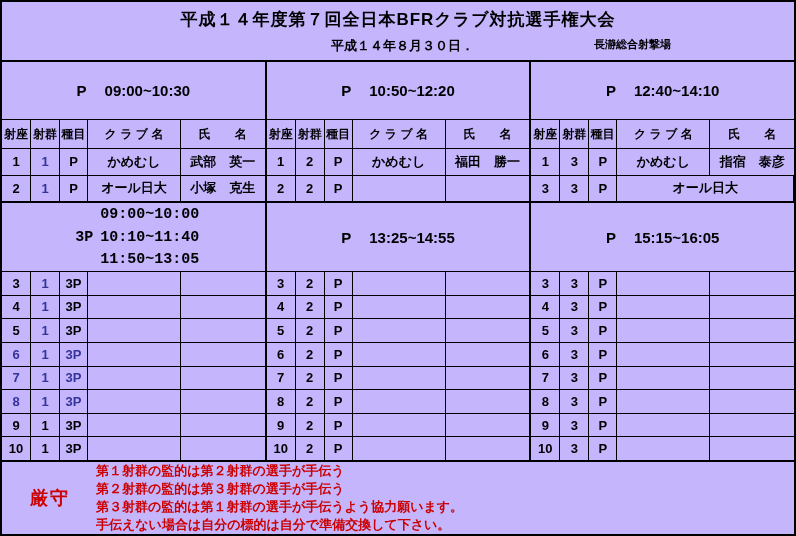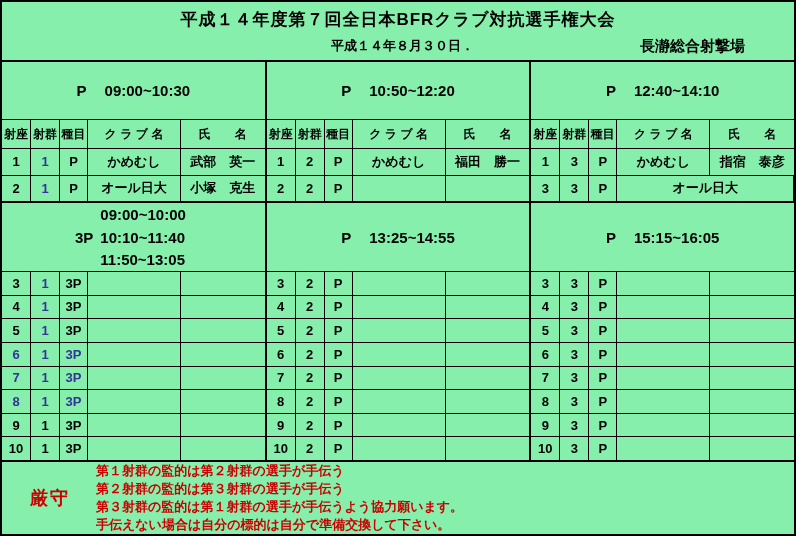--- a/index.html
+++ b/index.html
@@ -1,35 +1,35 @@
 <!DOCTYPE html>
 <html><head>
 <meta charset="utf-8">
 <style>
   * { margin:0; padding:0; box-sizing:border-box; }
   body { background:#fff; font-family:"Liberation Sans","DejaVu Sans",sans-serif; font-weight:bold; color:#000; }
-  .page { width:796px; height:536px; border:2px solid #000; background:#86efac; display:flex; flex-direction:column; overflow:hidden; }
+  .page { width:796px; height:536px; border:2px solid #000; background:#c4b5fd; display:flex; flex-direction:column; overflow:hidden; }
 
   .header-area { height:60px; border-bottom:2px solid #000; }
   .title { text-align:center; font-size:17px; padding-top:6px; letter-spacing:1px; }
   .subtitle-row { position:relative; margin-top:6px; height:18px;padding-left:9px; }
   .date { display:block; text-align:center; font-size:13px; }
-  .venue { position:absolute; left:638px; top:0; font-size:15px; }
+  .venue { position:absolute; left:592px; top:0; font-size:11px; }
 
   .band { display:flex; width:100%; }
   .band1 { height:141px; border-bottom:2px solid #000; }
   .band2 { height:259px; border-bottom:2px solid #000; }
   .vdiv { width:2px; background:#000; flex:0 0 2px; }
   .section { flex:1; display:flex; flex-direction:column; min-width:0; }
 
   .time-header { border-bottom:1px solid #000; display:flex; align-items:center; justify-content:center; gap:18px; font-size:15px; }
   .band1 .time-header { height:58px; }
   .band2 .time-header { height:69px; }
   .time-lines { height:69px; border-bottom:1px solid #000; display:flex; flex-direction:column; justify-content:center; align-items:center; font-size:15px; }
-  .time-line { display:flex; height:23px; align-items:center; }
+  .time-line { display:flex; height:23px; align-items:center;font-family:Liberation Mono, monospace; }
   .line-label { width:32px; text-align:right; padding-right:7px; }
   .line-time { width:98px; text-align:left; }
 
   .col-header { height:29px; border-bottom:1px solid #000; display:flex; font-size:12px; }
   .col-header .cell { font-size:12px; }
   .rows { flex:1; display:flex; flex-direction:column; }
   .row { flex:1; display:flex; border-bottom:1px solid #000; }
   .row:last-child { border-bottom:none; }
   .cell { display:flex; align-items:center; justify-content:center; border-right:1px solid #000; font-size:13px; overflow:hidden; white-space:nowrap; }
   .c0 { width:29px; flex:0 0 29px; }

